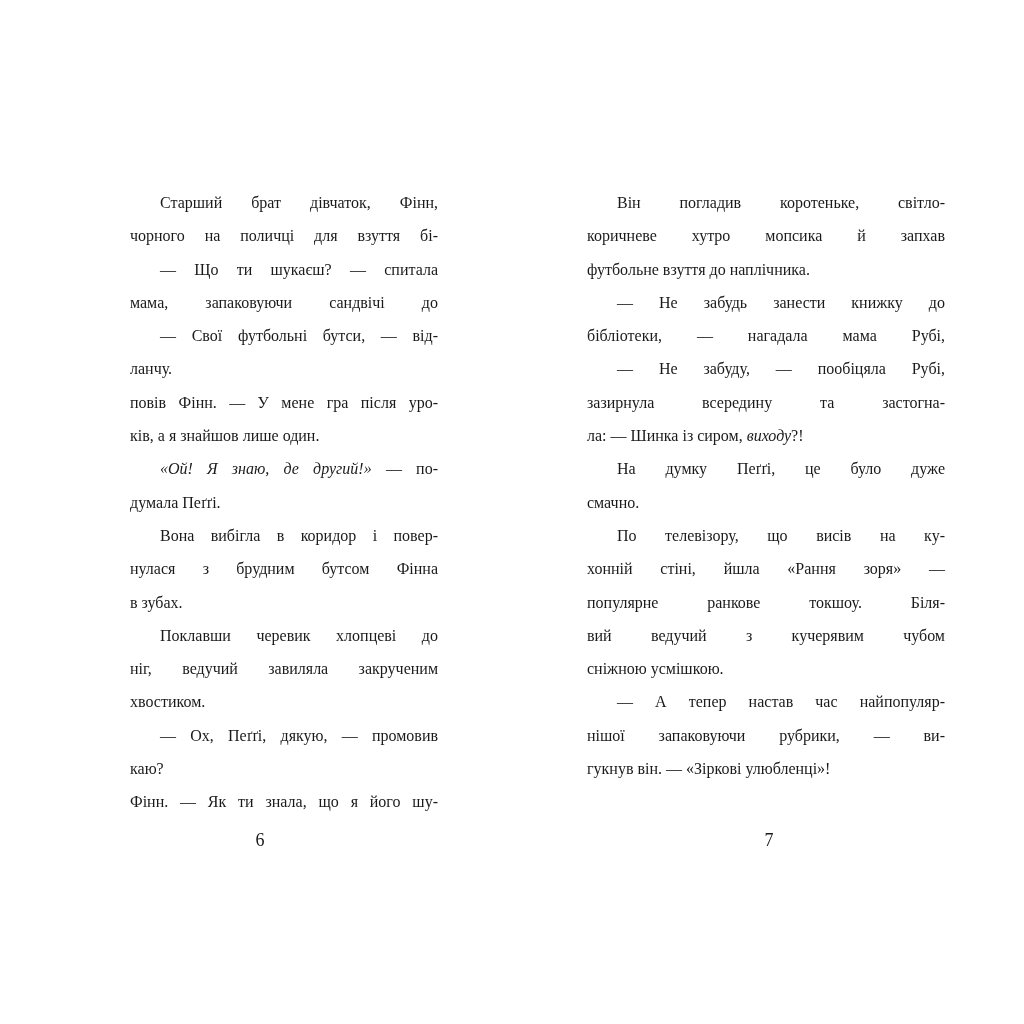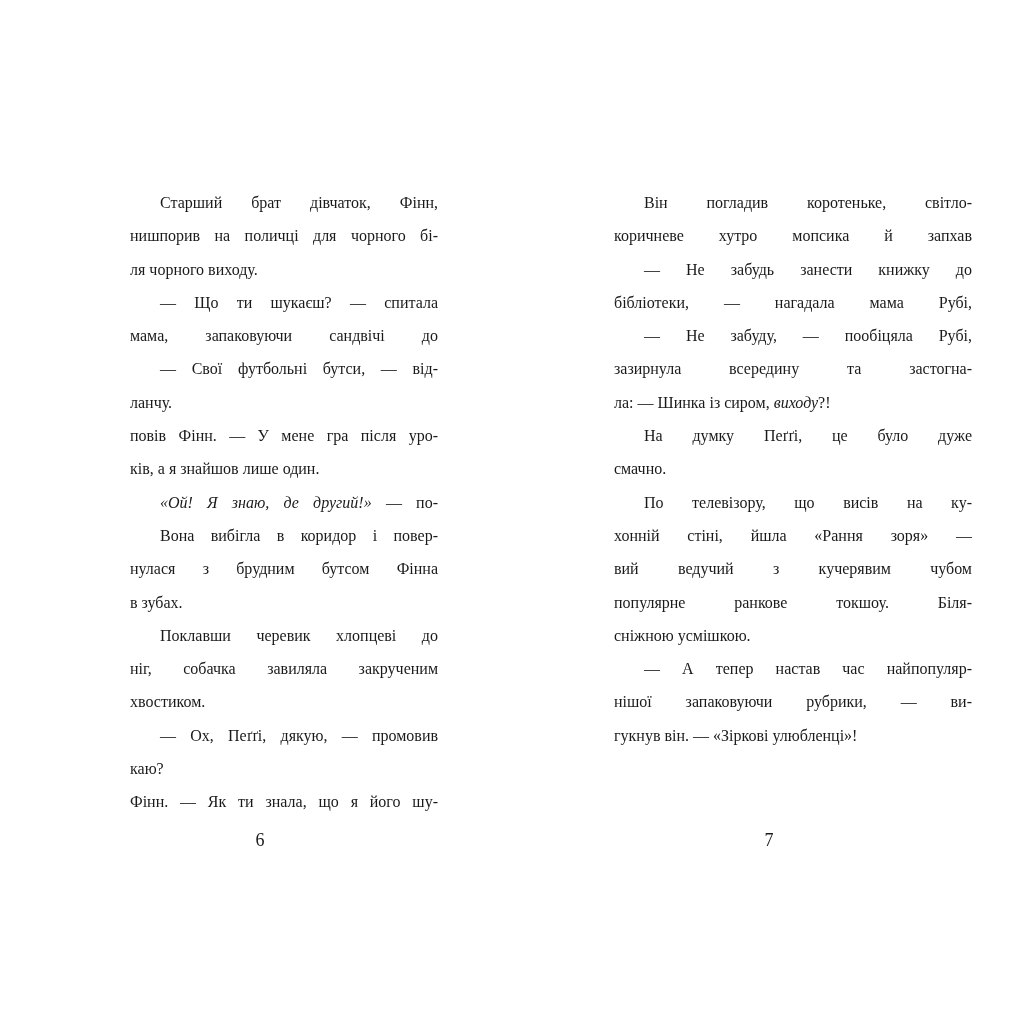--- a/index.html
+++ b/index.html
@@ -13,21 +13,21 @@
       position: relative;
       overflow: hidden;
       color: #1a1a1a;
       font-family: "DejaVu Serif", "Liberation Serif", serif;
     }
     .page {
       position: absolute;
       top: 186px;
     }
     .page-left { left: 130px; width: 308px; }
-    .page-right { left: 614px; width: 358px; }
+    .page-right { left: 587px; width: 358px; }
     .line {
       position: relative;
       height: 33.3px;
       line-height: 33.3px;
       font-size: 16px;
       font-family: Liberation Serif, serif;
       white-space: nowrap;
       text-align: justify;
       text-align-last: justify;
     }
@@ -44,54 +44,55 @@
       text-align: center;
     }
     .pn-left { left: 240px; }
     .pn-right { left: 749px; }
   </style>
 </head>
 <body>
 
 <div class="page page-left">
   <div class="line indent">Старший брат дівчаток, Фінн,</div>
-  <div class="line">нишпорив на поличці для чорного бі-</div>
-  <div class="line last">ля чорного виходу.</div>
+  <div class="line">чорного на поличці для взуття бі-</div>
   <div class="line indent">— Що ти шукаєш? — спитала</div>
   <div class="line">мама, запаковуючи сандвічі до</div>
   <div class="line indent">— Свої футбольні бутси, — від-</div>
   <div class="line last">ланчу.</div>
   <div class="line">повів Фінн. — У мене гра після уро-</div>
   <div class="line last">ків, а я знайшов лише один.</div>
   <div class="line indent"><i>«Ой! Я знаю, де другий!»</i><span> — по-</span></div>
+  <div class="line last">думала Пеґґі.</div>
   <div class="line indent">Вона вибігла в коридор і повер-</div>
   <div class="line">нулася з брудним бутсом Фінна</div>
   <div class="line last">в зубах.</div>
   <div class="line indent">Поклавши черевик хлопцеві до</div>
-  <div class="line">ніг, собачка завиляла закрученим</div>
+  <div class="line">ніг, ведучий завиляла закрученим</div>
   <div class="line last">хвостиком.</div>
   <div class="line indent">— Ох, Пеґґі, дякую, — промовив</div>
   <div class="line last">каю?</div>
   <div class="line">Фінн. — Як ти знала, що я його шу-</div>
 </div>
 
 <div class="page page-right">
   <div class="line indent">Він погладив коротеньке, світло-</div>
   <div class="line">коричневе хутро мопсика й запхав</div>
+  <div class="line last">футбольне взуття до наплічника.</div>
   <div class="line indent">— Не забудь занести книжку до</div>
   <div class="line">бібліотеки, — нагадала мама Рубі,</div>
   <div class="line indent">— Не забуду, — пообіцяла Рубі,</div>
   <div class="line">зазирнула всередину та застогна-</div>
   <div class="line last"><span>ла: — Шинка із сиром, </span><i>виходу</i><span>?!</span></div>
   <div class="line indent">На думку Пеґґі, це було дуже</div>
   <div class="line last">смачно.</div>
   <div class="line indent">По телевізору, що висів на ку-</div>
   <div class="line">хонній стіні, йшла «Рання зоря» —</div>
+  <div class="line">популярне ранкове токшоу. Біля-</div>
   <div class="line">вий ведучий з кучерявим чубом</div>
-  <div class="line">популярне ранкове токшоу. Біля-</div>
   <div class="line last">сніжною усмішкою.</div>
   <div class="line indent">— А тепер настав час найпопуляр-</div>
   <div class="line">нішої запаковуючи рубрики, — ви-</div>
   <div class="line last">гукнув він. — «Зіркові улюбленці»!</div>
 </div>
 
 <div class="page-number pn-left">6</div>
 <div class="page-number pn-right">7</div>
 
 </body></html>

